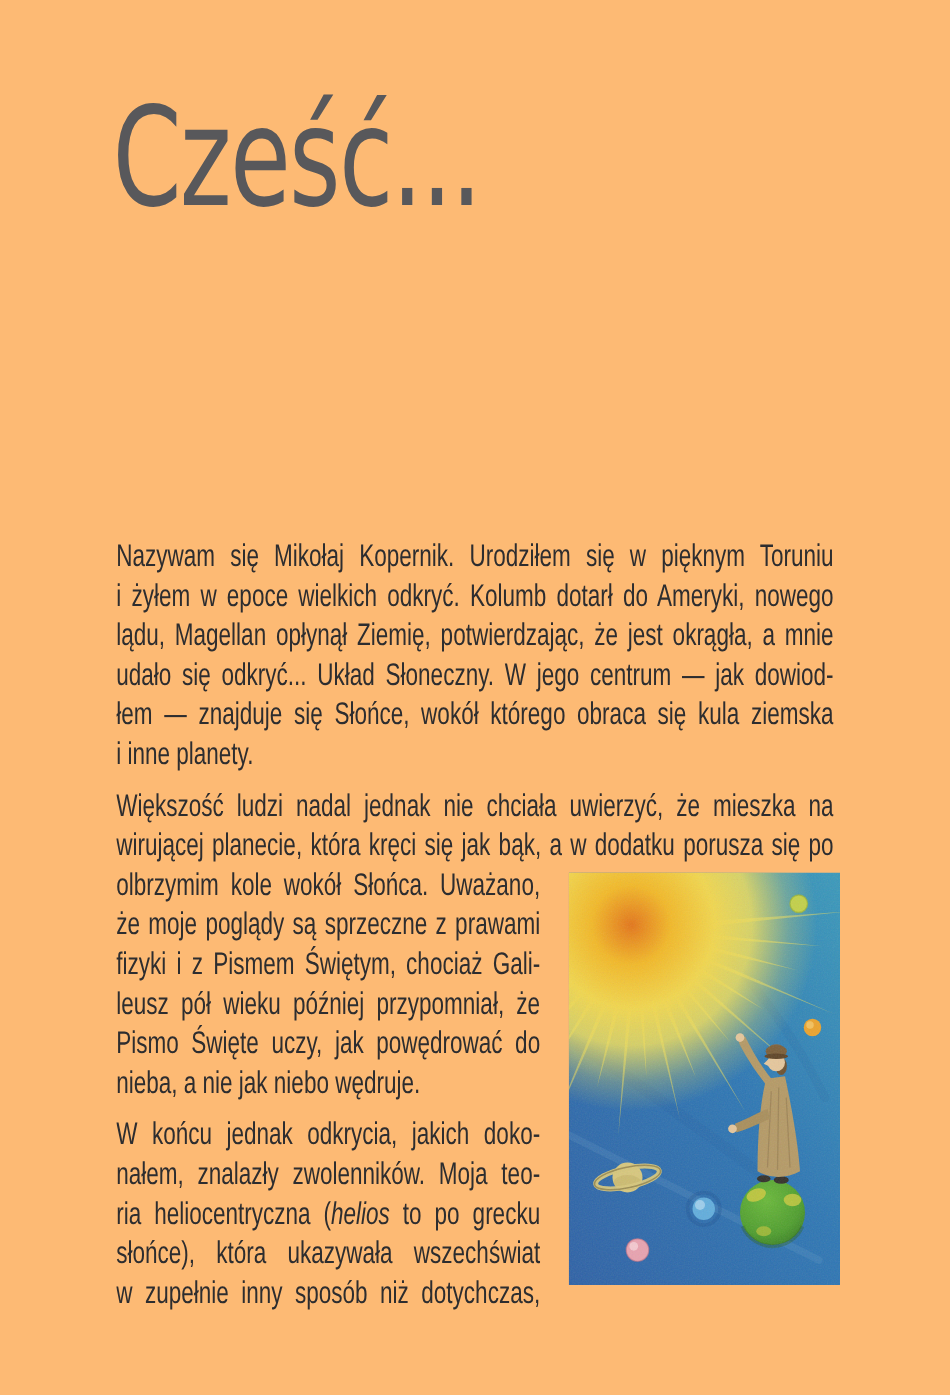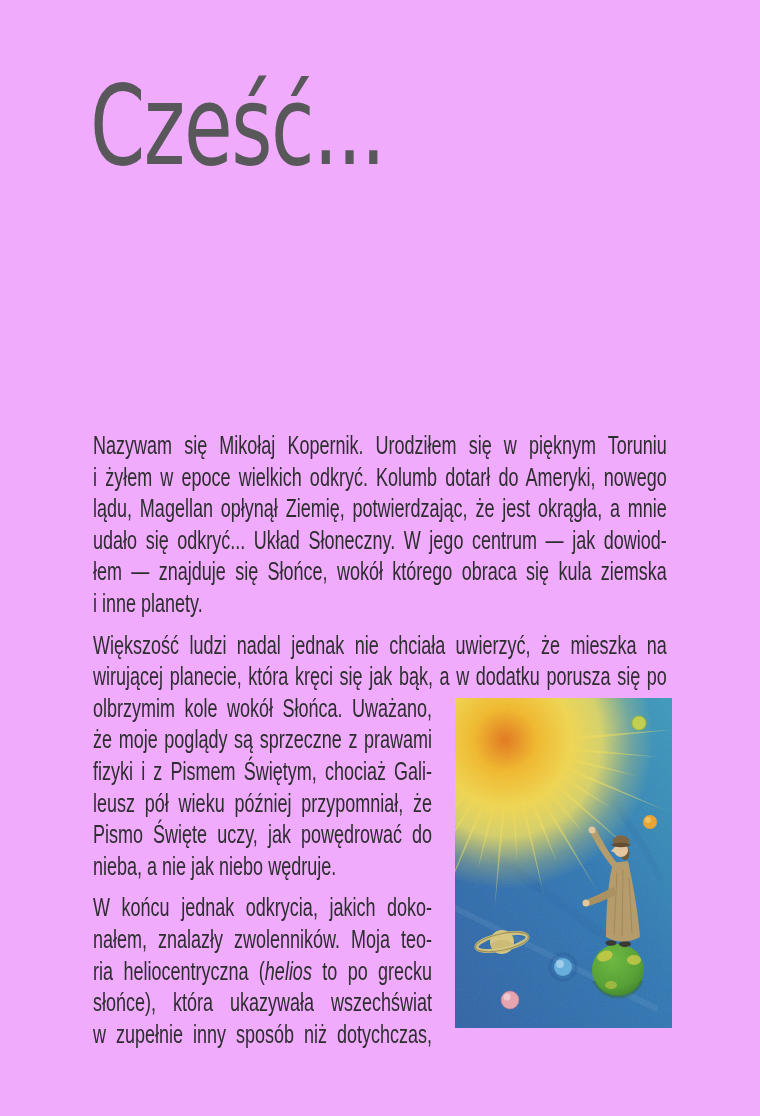--- a/index.html
+++ b/index.html
@@ -1,17 +1,17 @@
 <!DOCTYPE html>
 <html><head>
 <meta charset="utf-8">
 <style>
   html,body{margin:0;padding:0;background:#ffffff;}
   .page{
-    position:relative;width:760px;height:1116px;background:#f0abfc;
+    position:relative;width:760px;height:1116px;background:#fdba74;
     font-family:"Liberation Sans",sans-serif;overflow:hidden;
   }
   .title{
     position:absolute;left:90px;top:71px;margin:0;
     font-family:"DejaVu Sans",sans-serif;
     font-size:110px;line-height:110px;font-weight:400;
     color:#58585b;letter-spacing:-2px;white-space:nowrap;
     transform:scaleX(0.72);transform-origin:left top;
   }
   .textblock{

